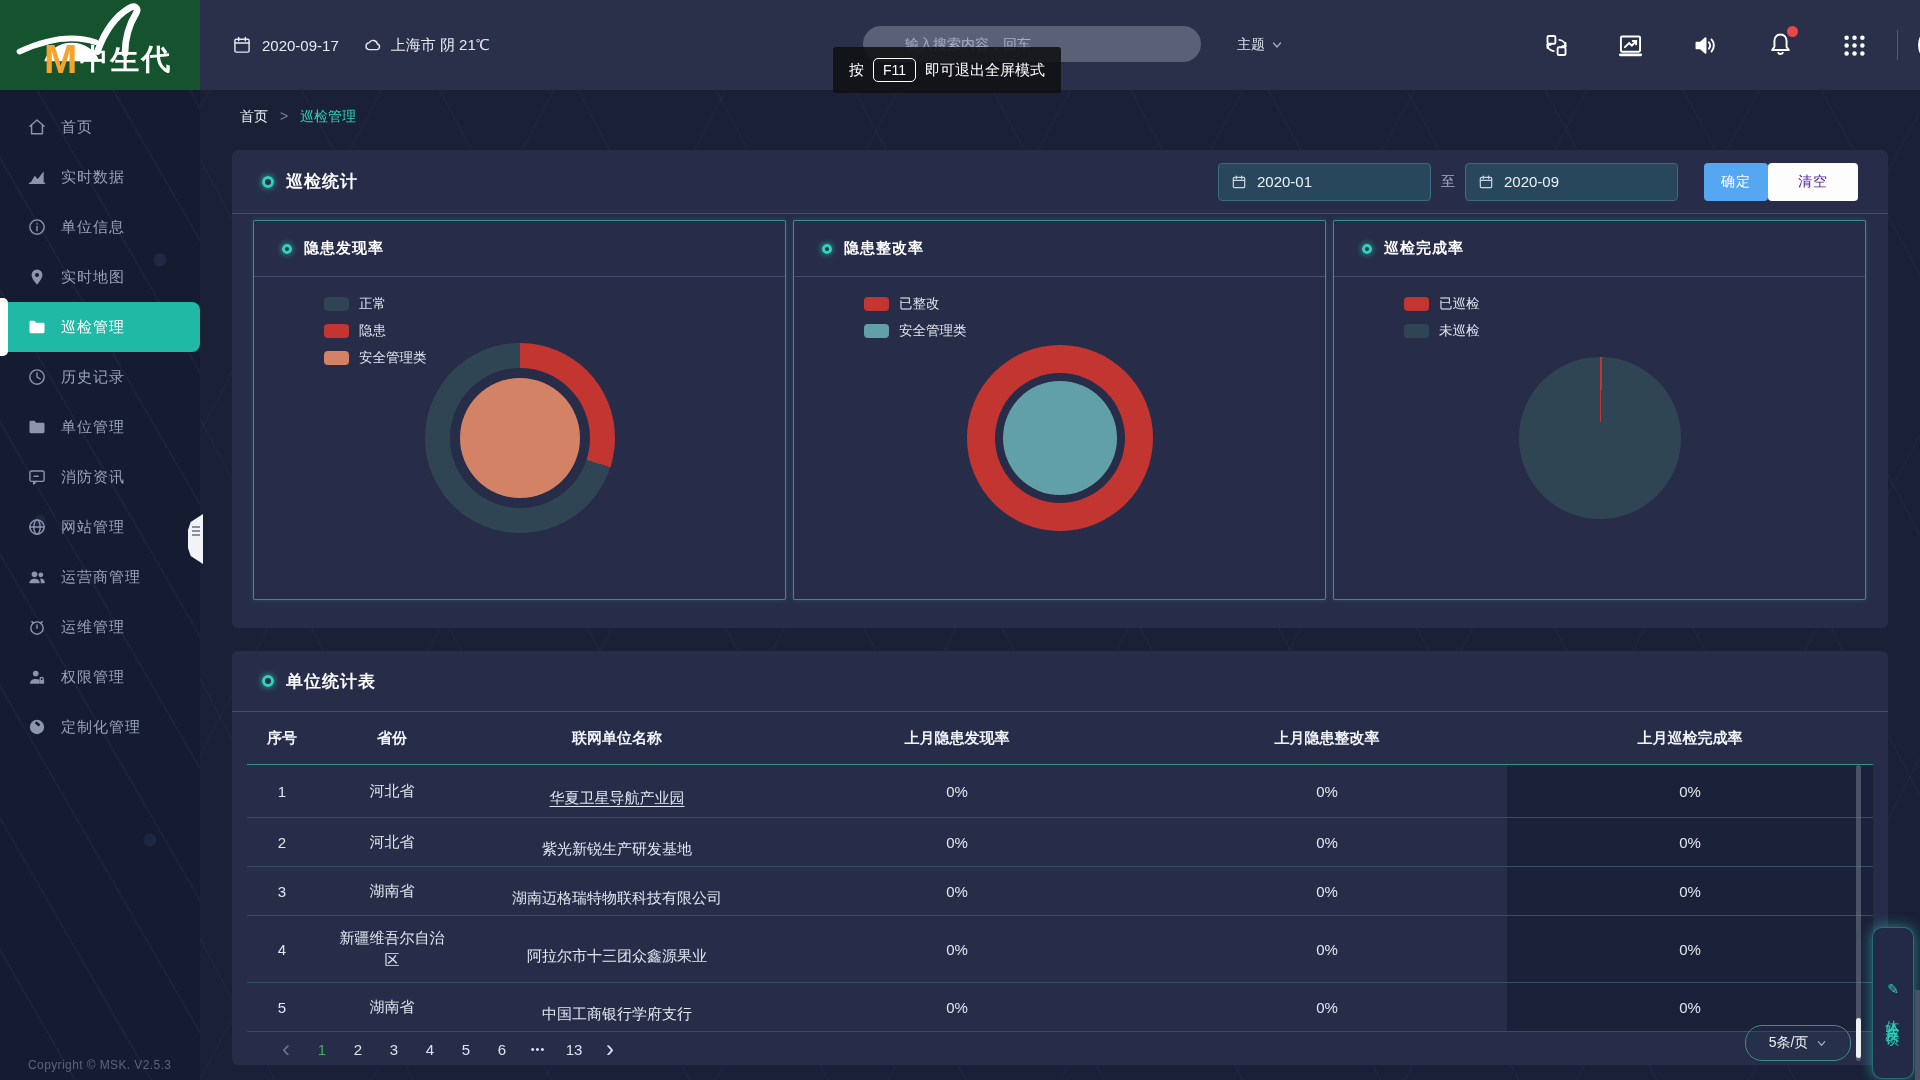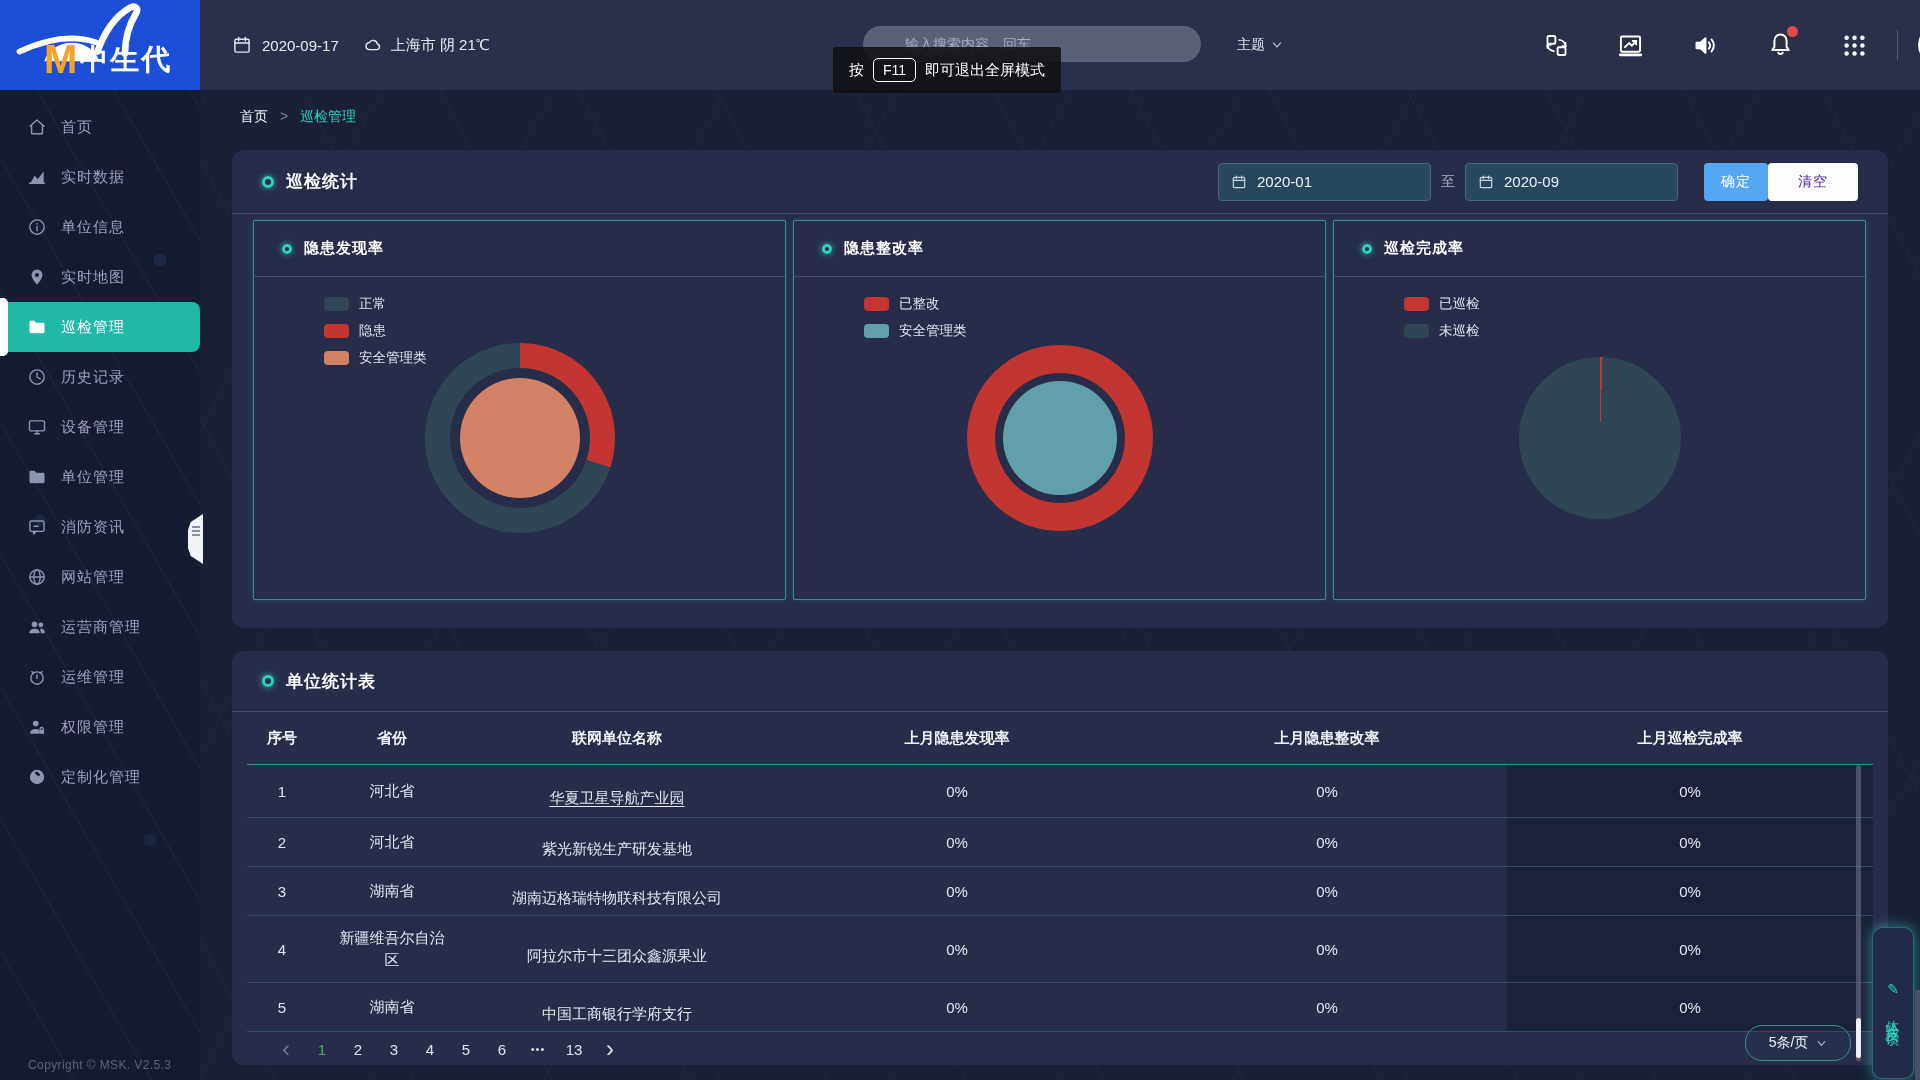--- a/index.html
+++ b/index.html
@@ -22,21 +22,21 @@
   }
 
   
   .sidebar{ position:absolute; left:0; top:0; width:200px; height:1080px; background:#151b30; z-index:3;}
   .sidebar::before{content:""; position:absolute; inset:0; pointer-events:none;
       background:
         radial-gradient(circle at 160px 260px, rgba(96,140,230,.12) 0 6px, transparent 7px),
         radial-gradient(circle at 40px 520px, rgba(96,140,230,.10) 0 5px, transparent 6px),
         radial-gradient(circle at 150px 840px, rgba(96,140,230,.10) 0 6px, transparent 7px),
         repeating-linear-gradient(60deg, transparent 0 64px, rgba(120,150,220,.05) 64px 66px);}
-  .logo{ position:relative; width:200px; height:90px; background:#1d4ed8; overflow:hidden; }
+  .logo{ position:relative; width:200px; height:90px; background:#14532d; overflow:hidden; }
   .logo svg{ position:absolute; left:10px; top:2px; }
   .logo .logo-text{ position:absolute; left:44px; bottom:8px; white-space:nowrap; }
   .logo .logo-m{ color:#f6a32d; font-size:40px; font-weight:bold; vertical-align:-4px;}
   .logo .logo-name{ color:#fff; font-size:29px; font-weight:bold; letter-spacing:2px; margin-left:2px;}
   .menu{ list-style:none; margin-top:12px; position:relative; }
   .menu li{ position:relative; height:50px; display:flex; align-items:center; cursor:pointer; color:#99a2bb; }
   .menu li .mi{ width:20px; height:20px; margin-left:27px; display:inline-flex; color:#8d95ae; }
   .menu li .mi svg{ width:20px; height:20px; }
   .menu li .ml{ margin-left:14px; font-size:15px; letter-spacing:1px; }
   .menu li.active{ background:#1fb9a5; color:#fff; border-radius:0 8px 8px 0; }
@@ -75,21 +75,21 @@
   .tb-div{ position:absolute; top:30px; width:1px; height:30px; background:#555b73;}
   .tb-user{ position:absolute; left:1716px; top:0; height:90px; display:flex; align-items:center; gap:12px; cursor:pointer;}
   .avatar{ width:46px; height:46px; } .avatar svg{ width:46px; height:46px;}
 
   
   .breadcrumb{ position:absolute; left:240px; top:108px; font-size:14px; z-index:1;}
   .breadcrumb .bc-home{ color:#eceff6; cursor:pointer;}
   .breadcrumb .bc-sep{ color:#7b8199; margin:0 8px;}
   .breadcrumb .bc-cur{ color:#2ed3bd; }
 
-  .panel{ position:absolute; left:232px; width:1656px; background:#272d49; border-radius:12px; z-index:1;}
+  .panel{ position:absolute; left:232px; width:1656px; background:#272d49; border-radius:6px; z-index:1;}
   .panel-hd{ display:flex; align-items:center; height:64px; padding:0 30px;
       border-bottom:1px solid rgba(140,150,190,.30); justify-content:space-between;}
   .p-title{ display:flex; align-items:center; gap:12px; font-size:17px; font-weight:bold; color:#fff; letter-spacing:1px;}
   .marker{ width:12px; height:12px; border:3px solid #2ed3bd; border-radius:50%;
       box-shadow:0 0 6px rgba(46,211,189,.8);}
   #stats-panel{ top:150px; height:478px; }
 
   .hd-controls{ display:flex; align-items:center; gap:0; }
   .date-input{ width:213px; height:38px; background:#28475c; border:1px solid #3c6b80; border-radius:4px;
       display:flex; align-items:center; gap:10px; padding:0 12px; font-size:15px; color:#eef1f8; cursor:pointer;}
@@ -216,30 +216,20 @@
           <svg viewBox="0 0 24 24" fill="none" stroke="currentColor" stroke-width="1.7" stroke-linecap="round" stroke-linejoin="round">
             <circle cx="12" cy="12" r="8.6"></circle>
             <path d="M12 7 V12 L15.8 14.2"></path>
           </svg>
         </span>
         <span class="ml">历史记录</span>
       </li>
       <li>
         <span class="mi">
           <svg viewBox="0 0 24 24" fill="none" stroke="currentColor" stroke-width="1.7" stroke-linecap="round" stroke-linejoin="round">
-            <rect x="3" y="4.6" width="18" height="12" rx="1.5"></rect>
-            <path d="M9 20 H15"></path>
-            <path d="M12 16.6 V20"></path>
-          </svg>
-        </span>
-        <span class="ml">设备管理</span>
-      </li>
-      <li>
-        <span class="mi">
-          <svg viewBox="0 0 24 24" fill="none" stroke="currentColor" stroke-width="1.7" stroke-linecap="round" stroke-linejoin="round">
             <path d="M3 6.2 C3 5.2 3.6 4.6 4.6 4.6 H9 L11 7 H19.4 C20.4 7 21 7.6 21 8.6 V17.8 C21 18.8 20.4 19.4 19.4 19.4 H4.6 C3.6 19.4 3 18.8 3 17.8 Z" fill="currentColor" stroke="none"></path>
           </svg>
         </span>
         <span class="ml">单位管理</span>
       </li>
       <li>
         <span class="mi">
           <svg viewBox="0 0 24 24" fill="none" stroke="currentColor" stroke-width="1.7" stroke-linecap="round" stroke-linejoin="round">
             <rect x="3.5" y="4.8" width="17" height="12.4" rx="2"></rect>
             <path d="M8 17.2 V20.4 L11.2 17.2"></path>

